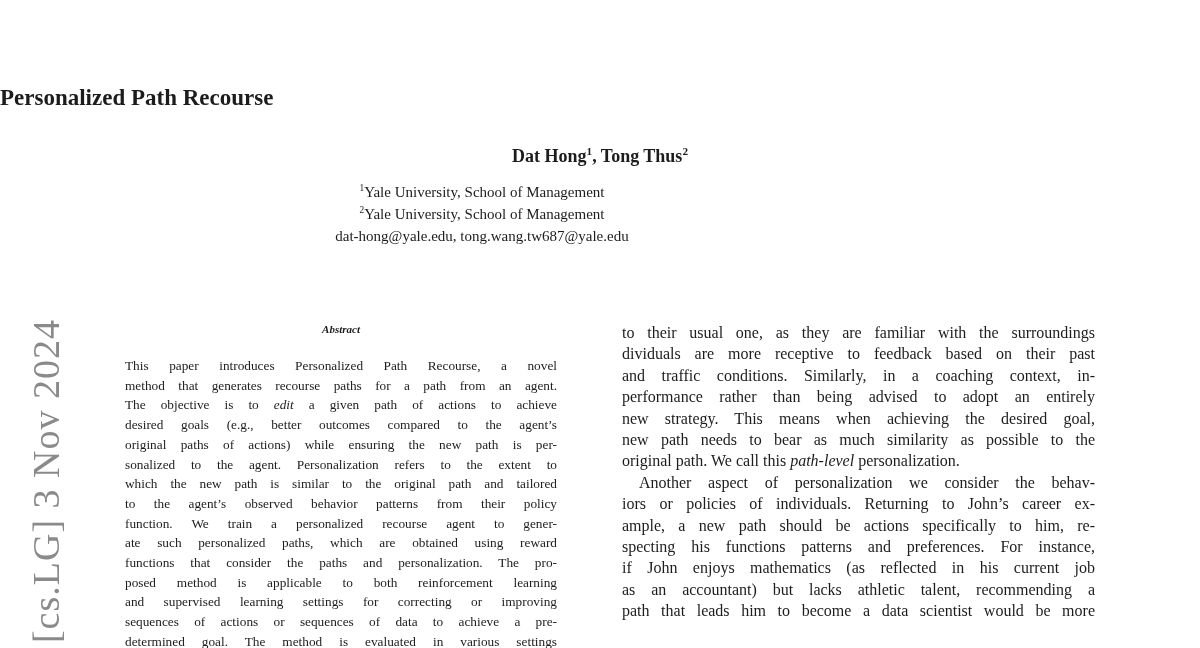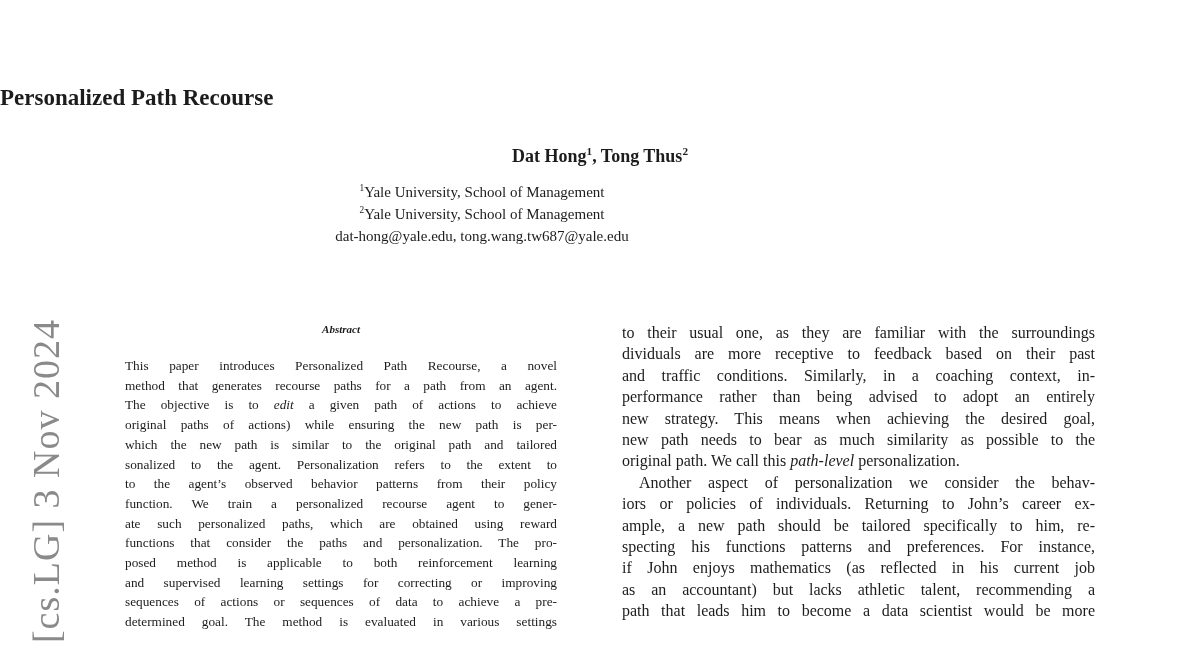--- a/index.html
+++ b/index.html
@@ -114,43 +114,44 @@
     <div><span class="sup">2</span><span>Yale University, School of Management</span></div>
     <div>dat-hong@yale.edu, tong.wang.tw687@yale.edu</div>
   </div>
 
   <div class="abstract-heading">Abstract</div>
 
   <div class="abstract-lines">
       <div class="tline"><span>This paper introduces Personalized Path Recourse, a novel</span></div>
       <div class="tline"><span>method that generates recourse paths for a path from an agent.</span></div>
       <div class="tline"><span>The objective is to </span><span class="it">edit</span><span> a given path of actions to achieve</span></div>
+      <div class="tline"><span>desired goals (e.g., better outcomes compared to the agent’s</span></div>
       <div class="tline"><span>original paths of actions) while ensuring the new path is per-</span></div>
+      <div class="tline"><span>sonalized to the agent. Personalization refers to the extent to</span></div>
       <div class="tline"><span>which the new path is similar to the original path and tailored</span></div>
-      <div class="tline"><span>sonalized to the agent. Personalization refers to the extent to</span></div>
       <div class="tline"><span>to the agent’s observed behavior patterns from their policy</span></div>
       <div class="tline"><span>function. We train a personalized recourse agent to gener-</span></div>
       <div class="tline"><span>ate such personalized paths, which are obtained using reward</span></div>
       <div class="tline"><span>functions that consider the paths and personalization. The pro-</span></div>
       <div class="tline"><span>posed method is applicable to both reinforcement learning</span></div>
       <div class="tline"><span>and supervised learning settings for correcting or improving</span></div>
       <div class="tline"><span>sequences of actions or sequences of data to achieve a pre-</span></div>
       <div class="tline"><span>determined goal. The method is evaluated in various settings</span></div>
     </div>
 
   <div class="body-lines">
       <div class="tline"><span>to their usual one, as they are familiar with the surroundings</span></div>
       <div class="tline"><span>dividuals are more receptive to feedback based on their past</span></div>
       <div class="tline"><span>and traffic conditions. Similarly, in a coaching context, in-</span></div>
       <div class="tline"><span>performance rather than being advised to adopt an entirely</span></div>
       <div class="tline"><span>new strategy. This means when achieving the desired goal,</span></div>
       <div class="tline"><span>new path needs to bear as much similarity as possible to the</span></div>
       <div class="tline flush"><span>original path. We call this </span><span class="it">path-level</span><span> personalization.</span></div>
       <div class="tline ind"><span>Another aspect of personalization we consider the behav-</span></div>
       <div class="tline"><span>iors or policies of individuals. Returning to John’s career ex-</span></div>
-      <div class="tline"><span>ample, a new path should be tailored specifically to him, re-</span></div>
+      <div class="tline"><span>ample, a new path should be actions specifically to him, re-</span></div>
       <div class="tline"><span>specting his functions patterns and preferences. For instance,</span></div>
       <div class="tline"><span>if John enjoys mathematics (as reflected in his current job</span></div>
       <div class="tline"><span>as an accountant) but lacks athletic talent, recommending a</span></div>
       <div class="tline"><span>path that leads him to become a data scientist would be more</span></div>
     </div>
 
 </div>
 
 </body></html>

